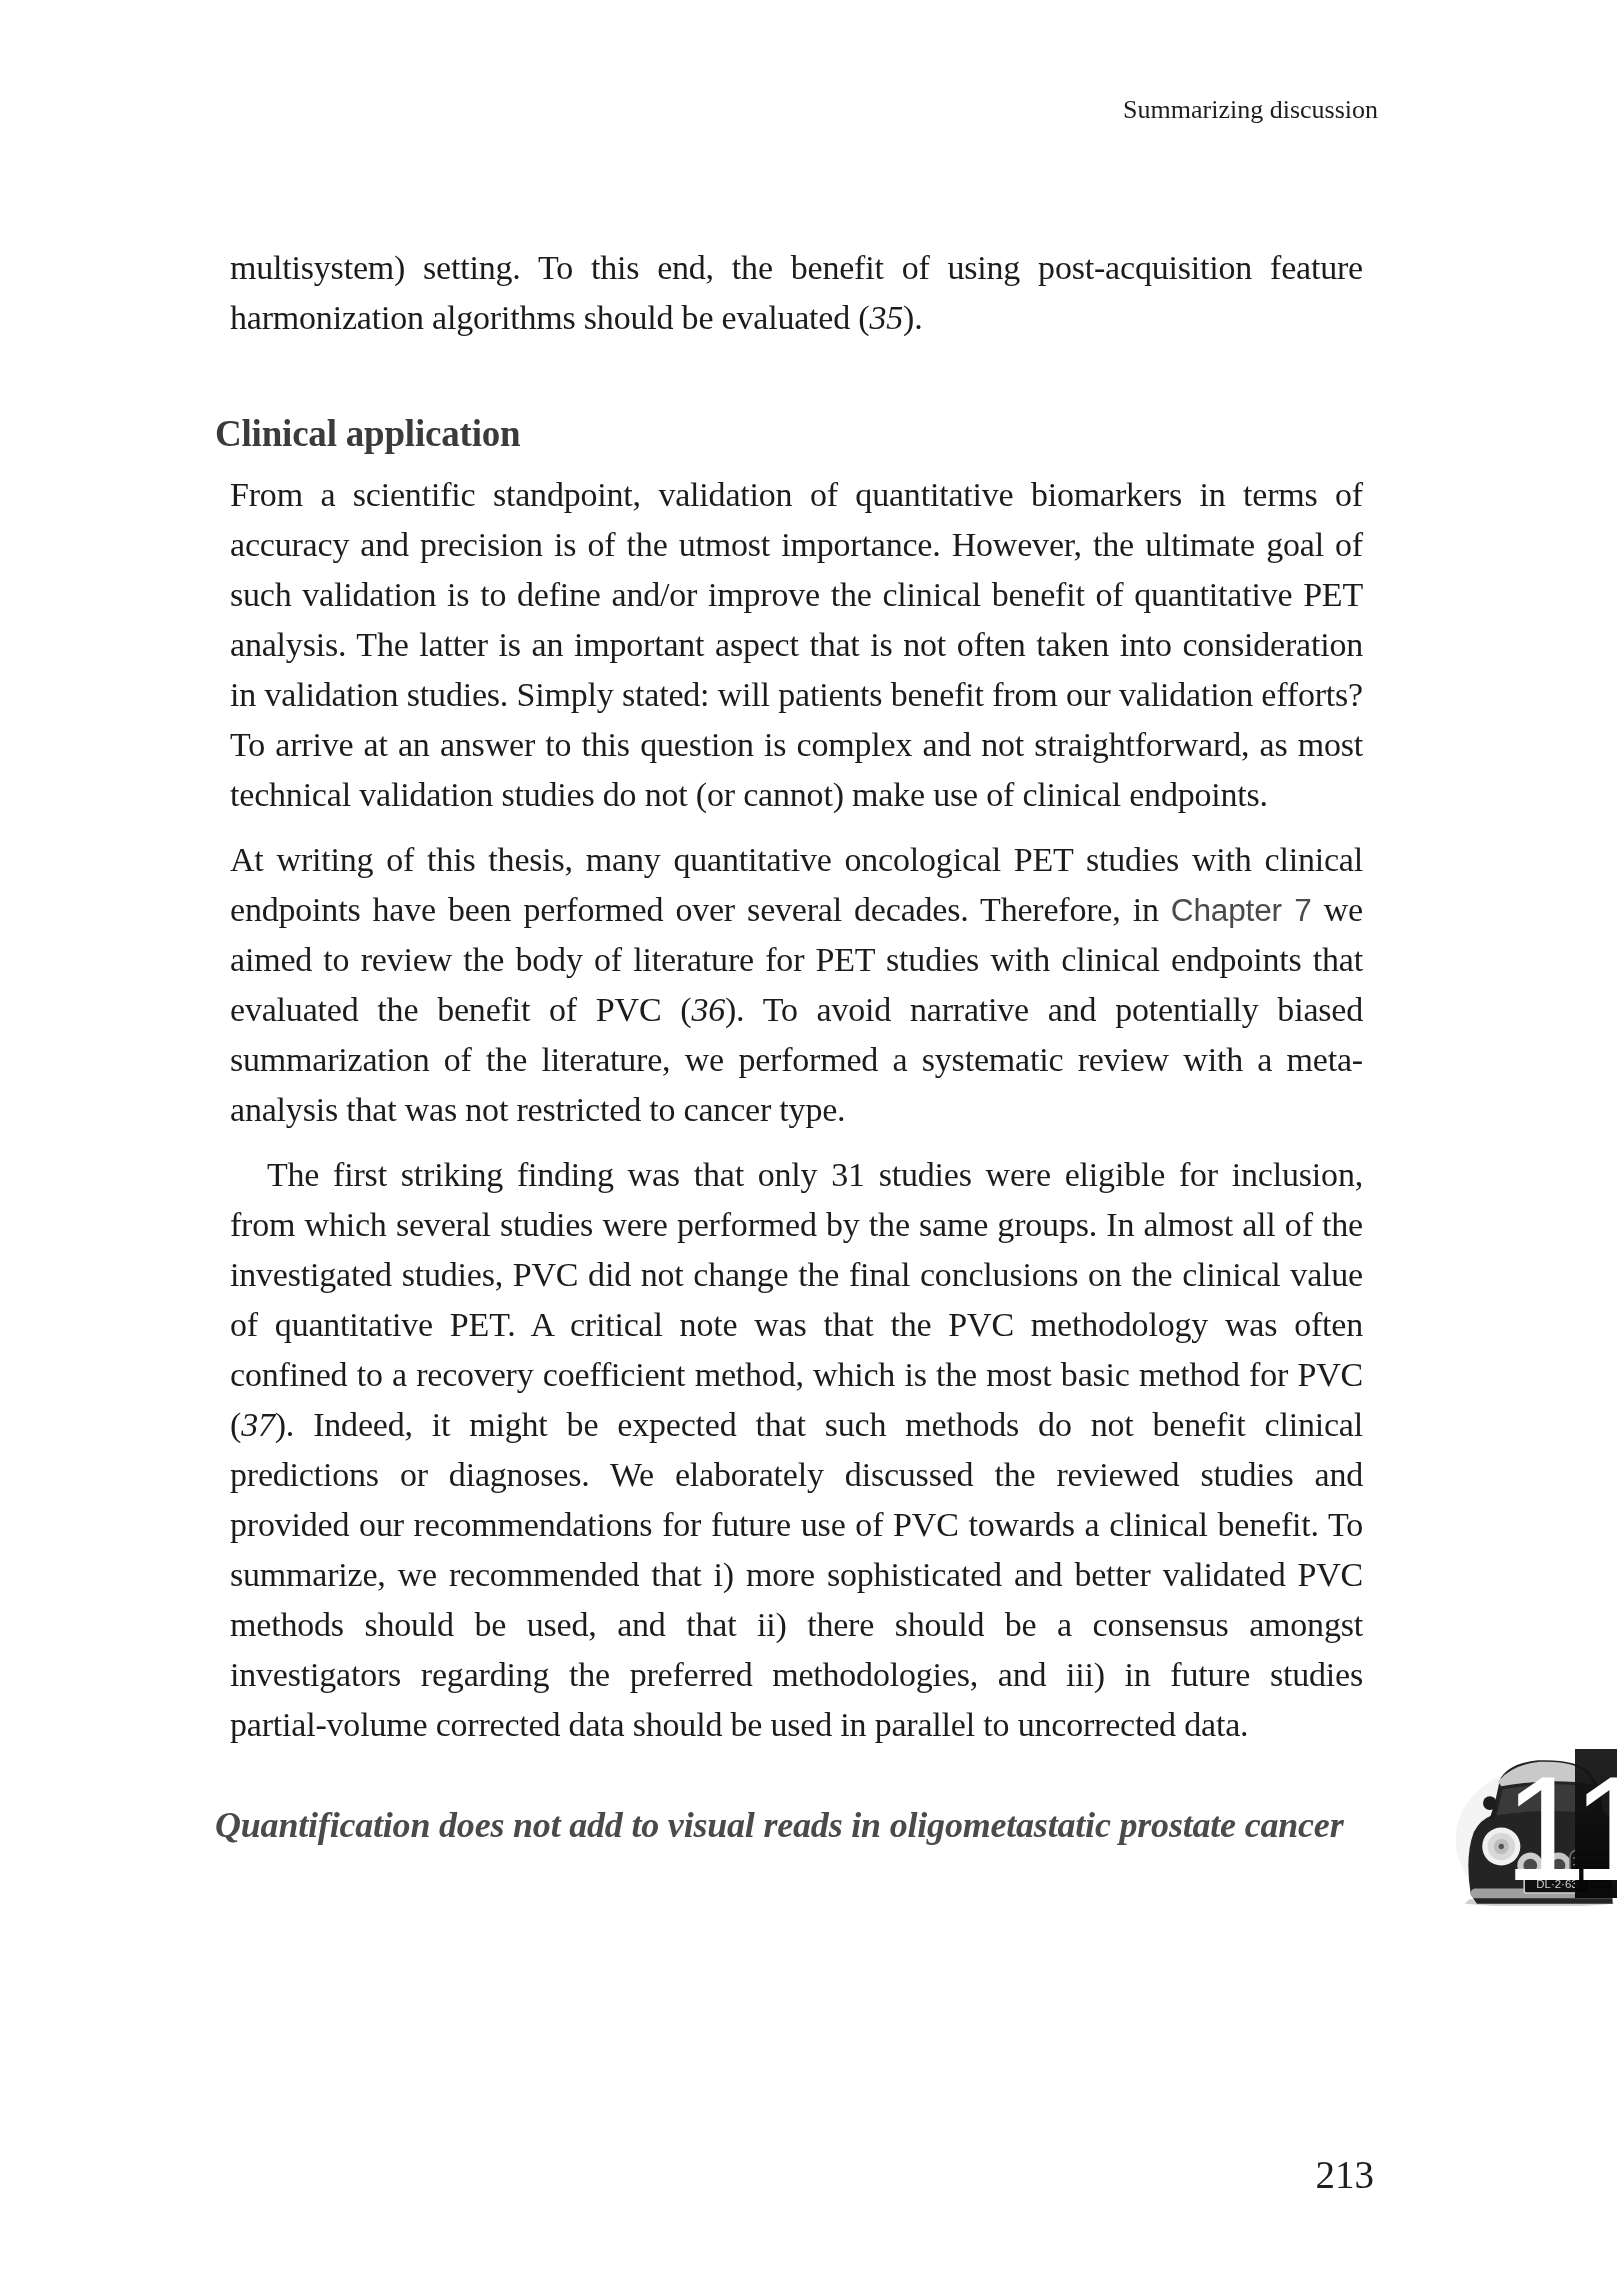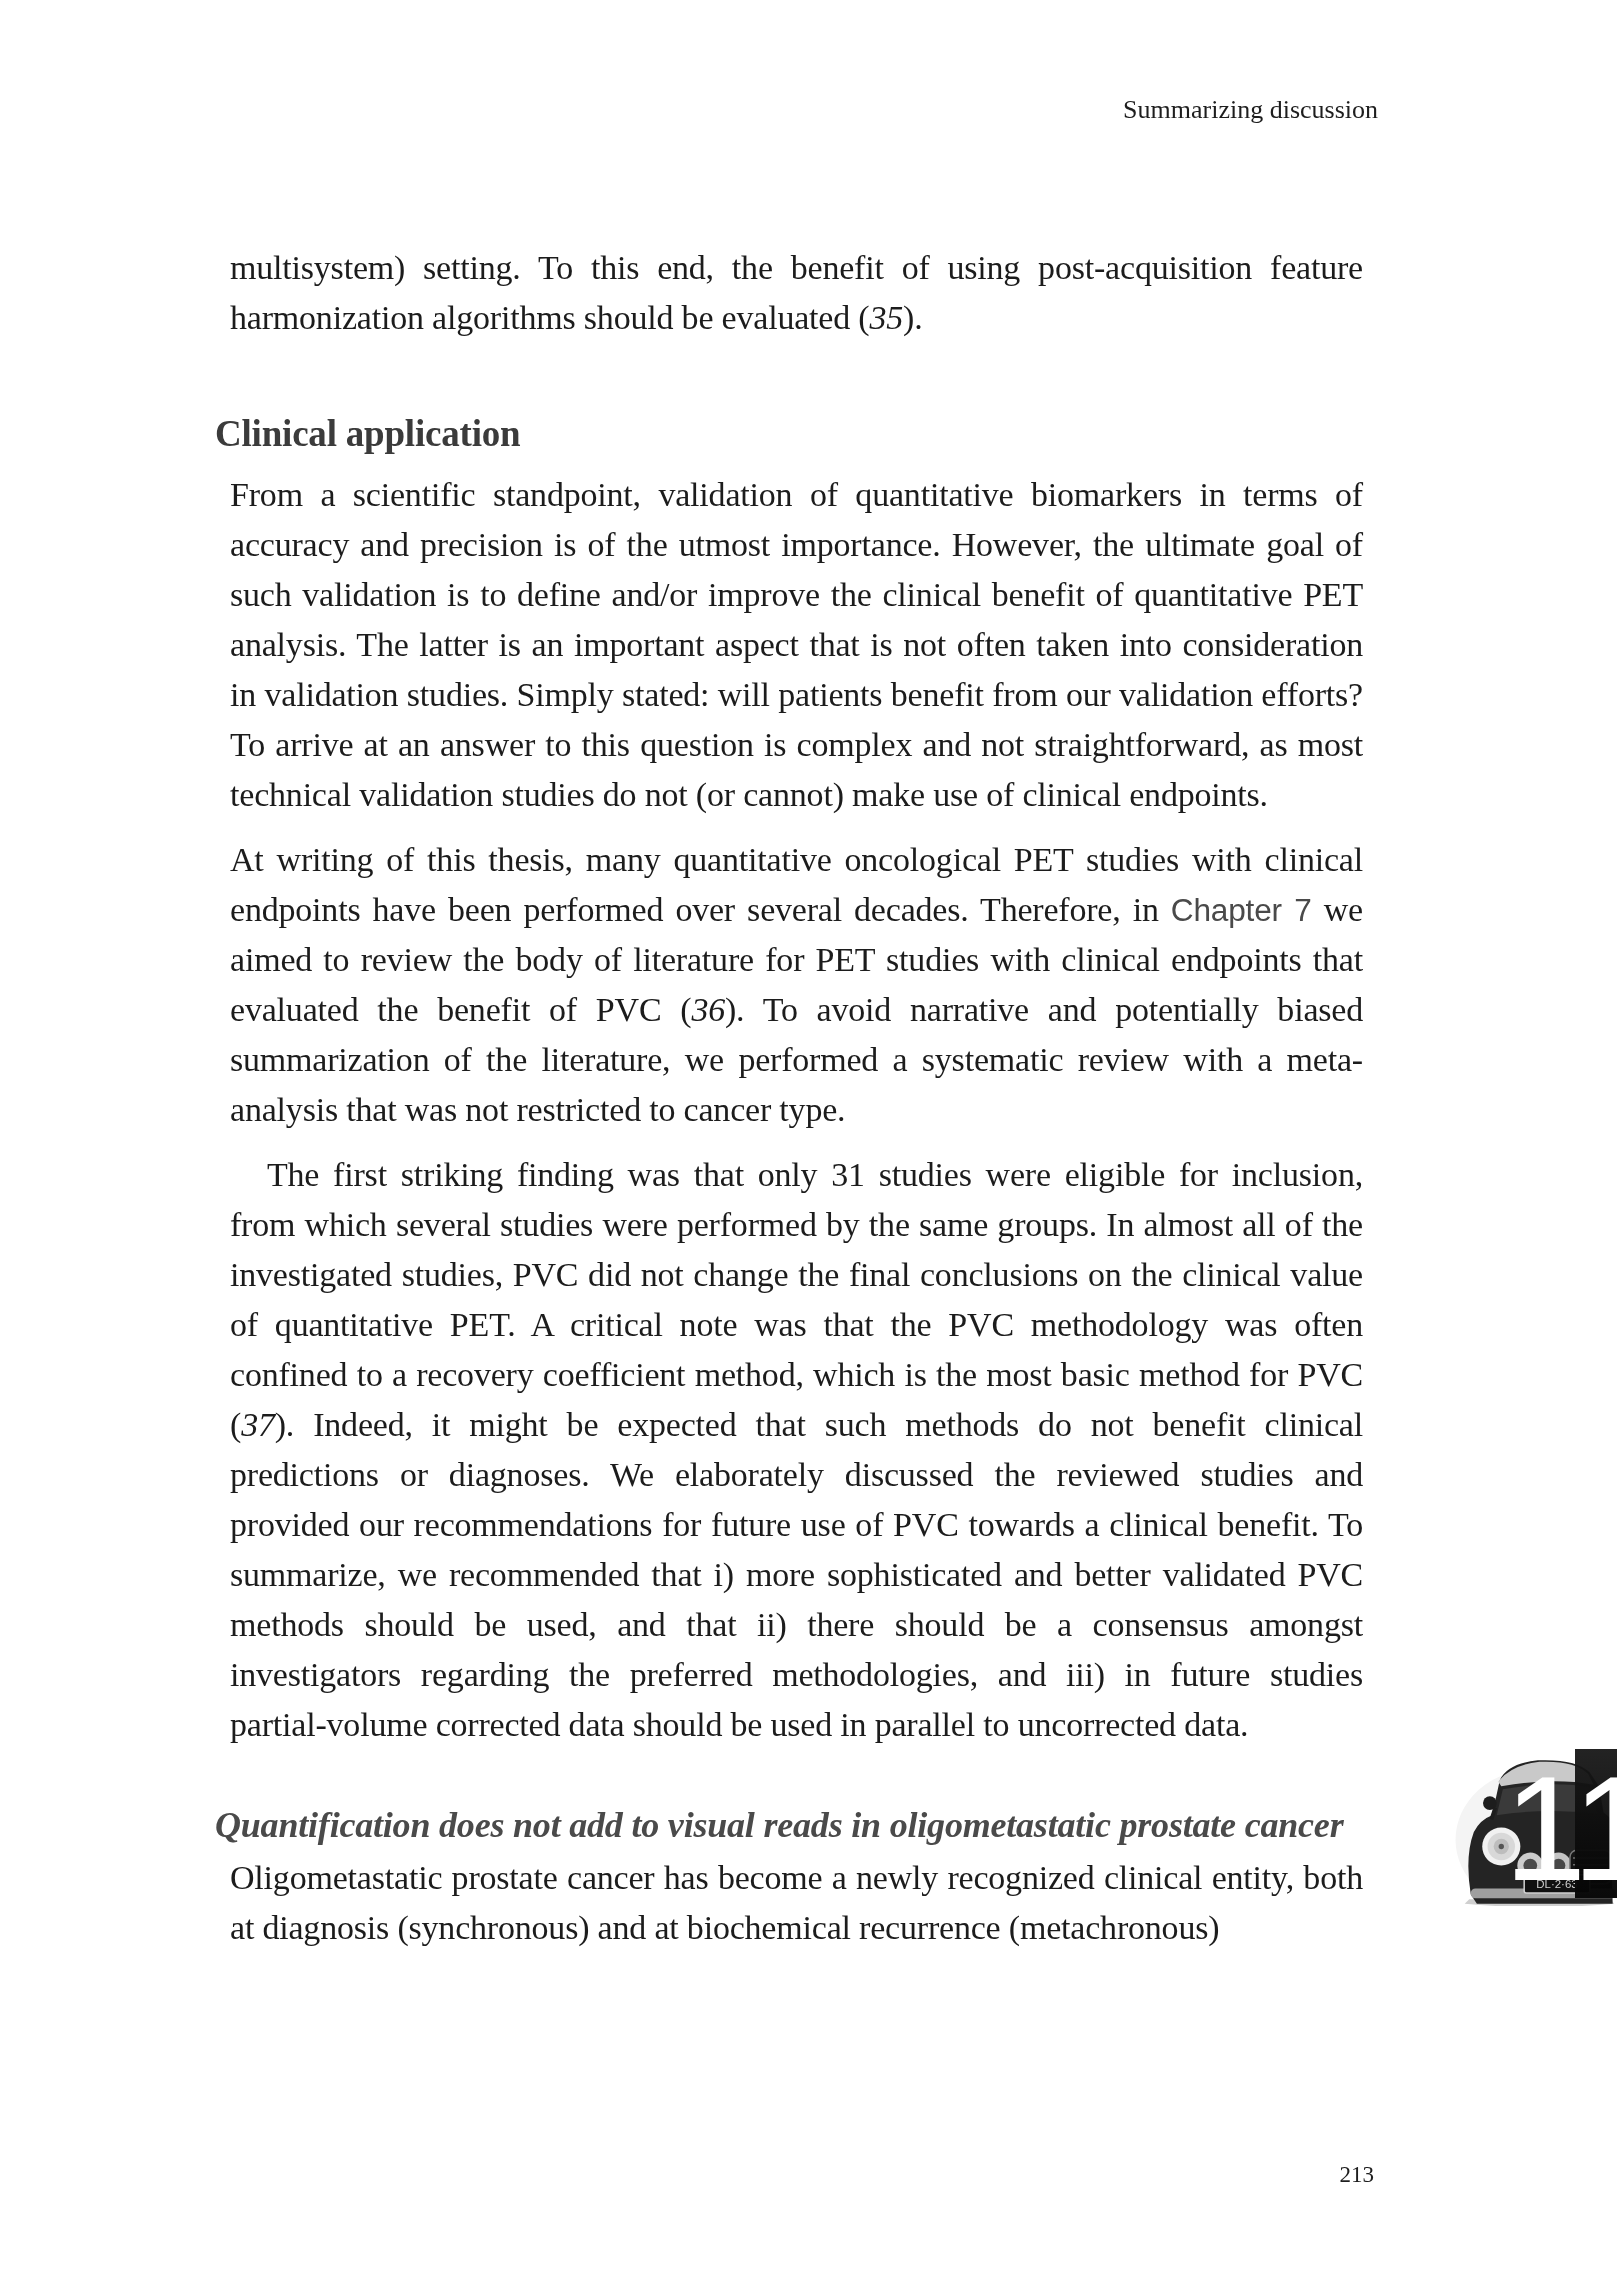--- a/index.html
+++ b/index.html
@@ -57,21 +57,21 @@
   .run-bold-sans {
     font-family: "Liberation Sans", sans-serif;
     font-weight: 400;
     font-size: 0.93em;
     color: #4a4a4a;
   }
 
   .page-number {
     position: absolute;
     top: 2157px; right: 244px;
-    font-size: 23px; line-height: 35px;
+    font-size: 39px; line-height: 35px;
     color: #1e1e1e;
   }
 
   .chapter-tab {
     position: absolute;
     top: 1742px; right: 0;
     width: 164px; height: 164px;
   }
   .chapter-tab svg { position: absolute; left: 0; top: 0; z-index: 1; }
   .chapter-dark-block {
@@ -110,21 +110,20 @@
 
     <p class="body-para">From a scientific standpoint, validation of quantitative biomarkers in terms of accuracy and precision is of the utmost importance. However, the ultimate goal of such validation is to define and/or improve the clinical benefit of quantitative PET analysis. The latter is an important aspect that is not often taken into consideration in validation studies. Simply stated: will patients benefit from our validation efforts? To arrive at an answer to this question is complex and not straightforward, as most technical validation studies do not (or cannot) make use of clinical endpoints.</p>
 
 
     <p class="body-para"><span>At writing of this thesis, many quantitative oncological PET studies with clinical endpoints have been performed over several decades. Therefore, in </span><span class="run-bold-sans">Chapter 7</span><span> we aimed to review the body of literature for PET studies with clinical endpoints that evaluated the benefit of PVC (</span><span class="run-italic">36</span><span>). To avoid narrative and potentially biased summarization of the literature, we performed a systematic review with a meta-analysis that was not restricted to cancer type.</span></p>
 
     <p class="body-para indented"><span>The first striking finding was that only 31 studies were eligible for inclusion, from which several studies were performed by the same groups. In almost all of the investigated studies, PVC did not change the final conclusions on the clinical value of quantitative PET. A critical note was that the PVC methodology was often confined to a recovery coefficient method, which is the most basic method for PVC (</span><span class="run-italic">37</span><span>). Indeed, it might be expected that such methods do not benefit clinical predictions or diagnoses. We elaborately discussed the reviewed studies and provided our recommendations for future use of PVC towards a clinical benefit. To summarize, we recommended that i) more sophisticated and better validated PVC methods should be used, and that ii) there should be a consensus amongst investigators regarding the preferred methodologies, and iii) in future studies partial-volume corrected data should be used in parallel to uncorrected data.</span></p>
 
     <h3 class="sub-heading-italic spaced">Quantification does not add to visual reads in oligometastatic prostate cancer</h3>
 
-    <p class="body-para after-heading">Oligometastatic prostate cancer has become a newly recognized clinical entity, both at diagnosis (synchronous) and at biochemical recurrence (metachronous)</p>
 
   </main>
 
   <div class="chapter-tab">
     <svg width="164" height="164" viewBox="0 0 215 215" aria-hidden="true">
       <ellipse cx="105" cy="128" rx="103" ry="92" fill="#f4f4f4"></ellipse>
       <path d="M14 212 Q110 221 210 212 L205 206 L20 206 Z" fill="#cfcfcf"></path>
       <path d="M60 50 Q70 28 110 24 Q160 22 178 40 L190 58 L196 92 L205 100 L208 212 L30 212 L22 200 Q14 150 26 118 Q34 102 50 96 Z" fill="#242424"></path>
       <path d="M58 52 Q75 30 112 26 Q158 24 176 42 L183 56 Q130 46 62 58 Z" fill="#c9c9c9"></path>
       <path d="M64 62 Q130 50 180 60 L188 94 Q120 86 56 96 Z" fill="#3a3a3a"></path>

